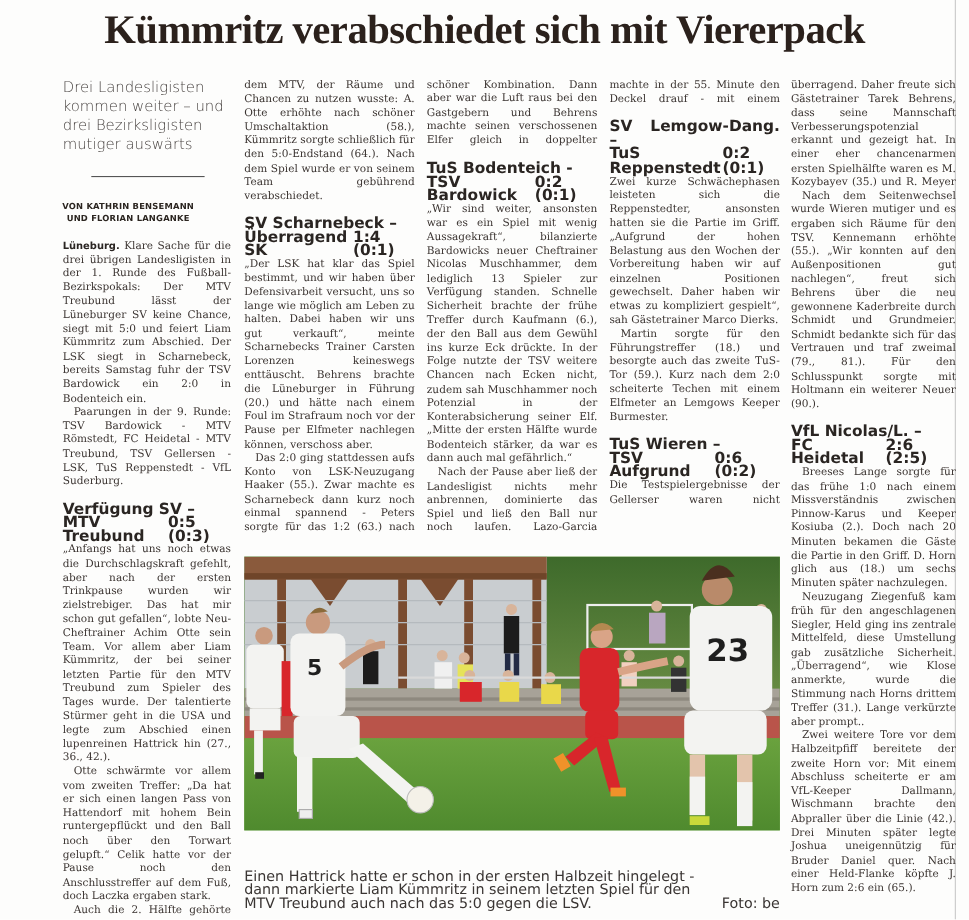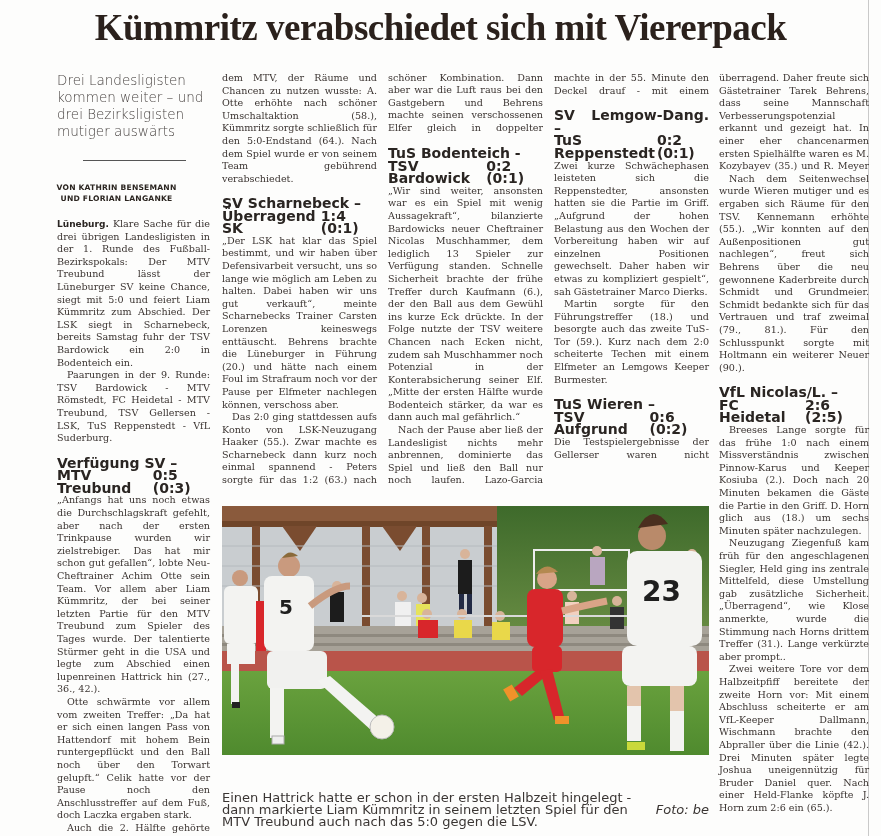--- a/index.html
+++ b/index.html
@@ -23,21 +23,21 @@
     font-family:"DejaVu Sans", "Liberation Sans", sans-serif; font-size:13.5px; line-height:17px; color:#4a4543; font-weight:300; }
   .lead-rule { position:absolute; left:83px; top:160px; width:103px; height:1px; background:#555; }
   .byline { position:absolute; left:40px; top:182px; width:153px; text-align:center;
     font-family:"DejaVu Sans", "Liberation Sans", sans-serif; font-weight:bold; font-size:7.6px; line-height:11px; color:#2b2520; letter-spacing:0.2px; }
   .dateline { font-family:"DejaVu Sans", sans-serif; font-weight:bold; font-size:9px; color:#2a2522; }
   .match { font-family:"DejaVu Sans", "Liberation Sans", sans-serif; font-weight:bold; font-size:14px; line-height:12.6px; color:#2a2522; }
   .match .row2 { display:flex; justify-content:space-between;align-items:flex-end; }
   .photo { position:absolute; left:222px; top:506px; width:487px; height:249px; overflow:hidden; background:#5f9a3a; }
   .caption { position:absolute; left:222px; top:757px; width:487px;
     font-family:"DejaVu Sans", "Liberation Sans", sans-serif; font-size:13px; line-height:12px; color:#3a3533;margin-top:35px; }
-  .caption .credit { position:absolute; right:0; bottom:12px; font-style:italic; }
+  .caption .credit { position:absolute; right:0; bottom:0; }
 </style>
 </head>
 <body>
 
 <div class="page">
   <div class="right-edge"></div>
 
   <h1 class="headline" style="margin:0;">Kümmritz verabschiedet sich mit Viererpack</h1>
 
   <div class="lead">

